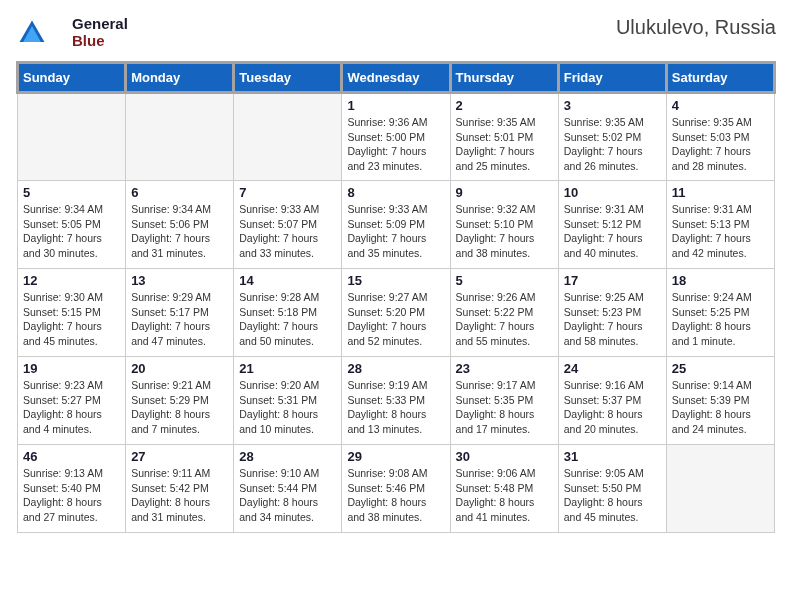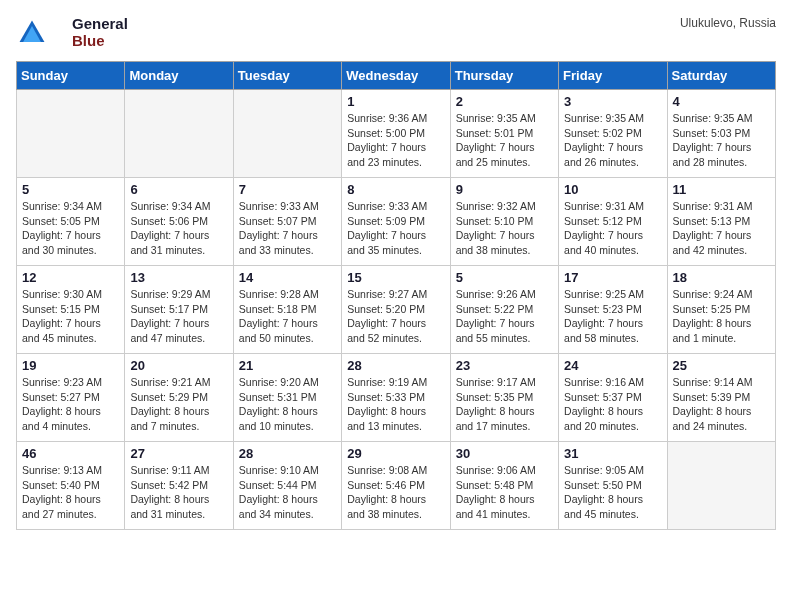--- a/index.html
+++ b/index.html
@@ -43,36 +43,36 @@
     .title-section {
       text-align: right;
     }
     .month-title {
       font-size: 36px;
       font-weight: bold;
       color: #1a1a2e;
       line-height: 1.1;
     }
     .location-title {
-      font-size: 12px;
+      font-size: 20px;
       color: #444;
     }
     .calendar {
       width: 100%;
       border-collapse: collapse;
       border: 1px solid #ccc;
     }
     .calendar th {
       background: #1565c0;
       color: #fff;
       font-size: 13px;
       font-weight: bold;
       padding: 6px 4px;
       text-align: left;
-      border: 1px solid #a3a3a3;
+      border: 3px solid #a3a3a3;
     }
     .calendar td {
       border: 1px solid #ccc;
       vertical-align: top;
       padding: 4px 5px;
       width: 108px;
       min-height: 80px;
       font-size: 11px;
       color: #333;
       background: #fff;

